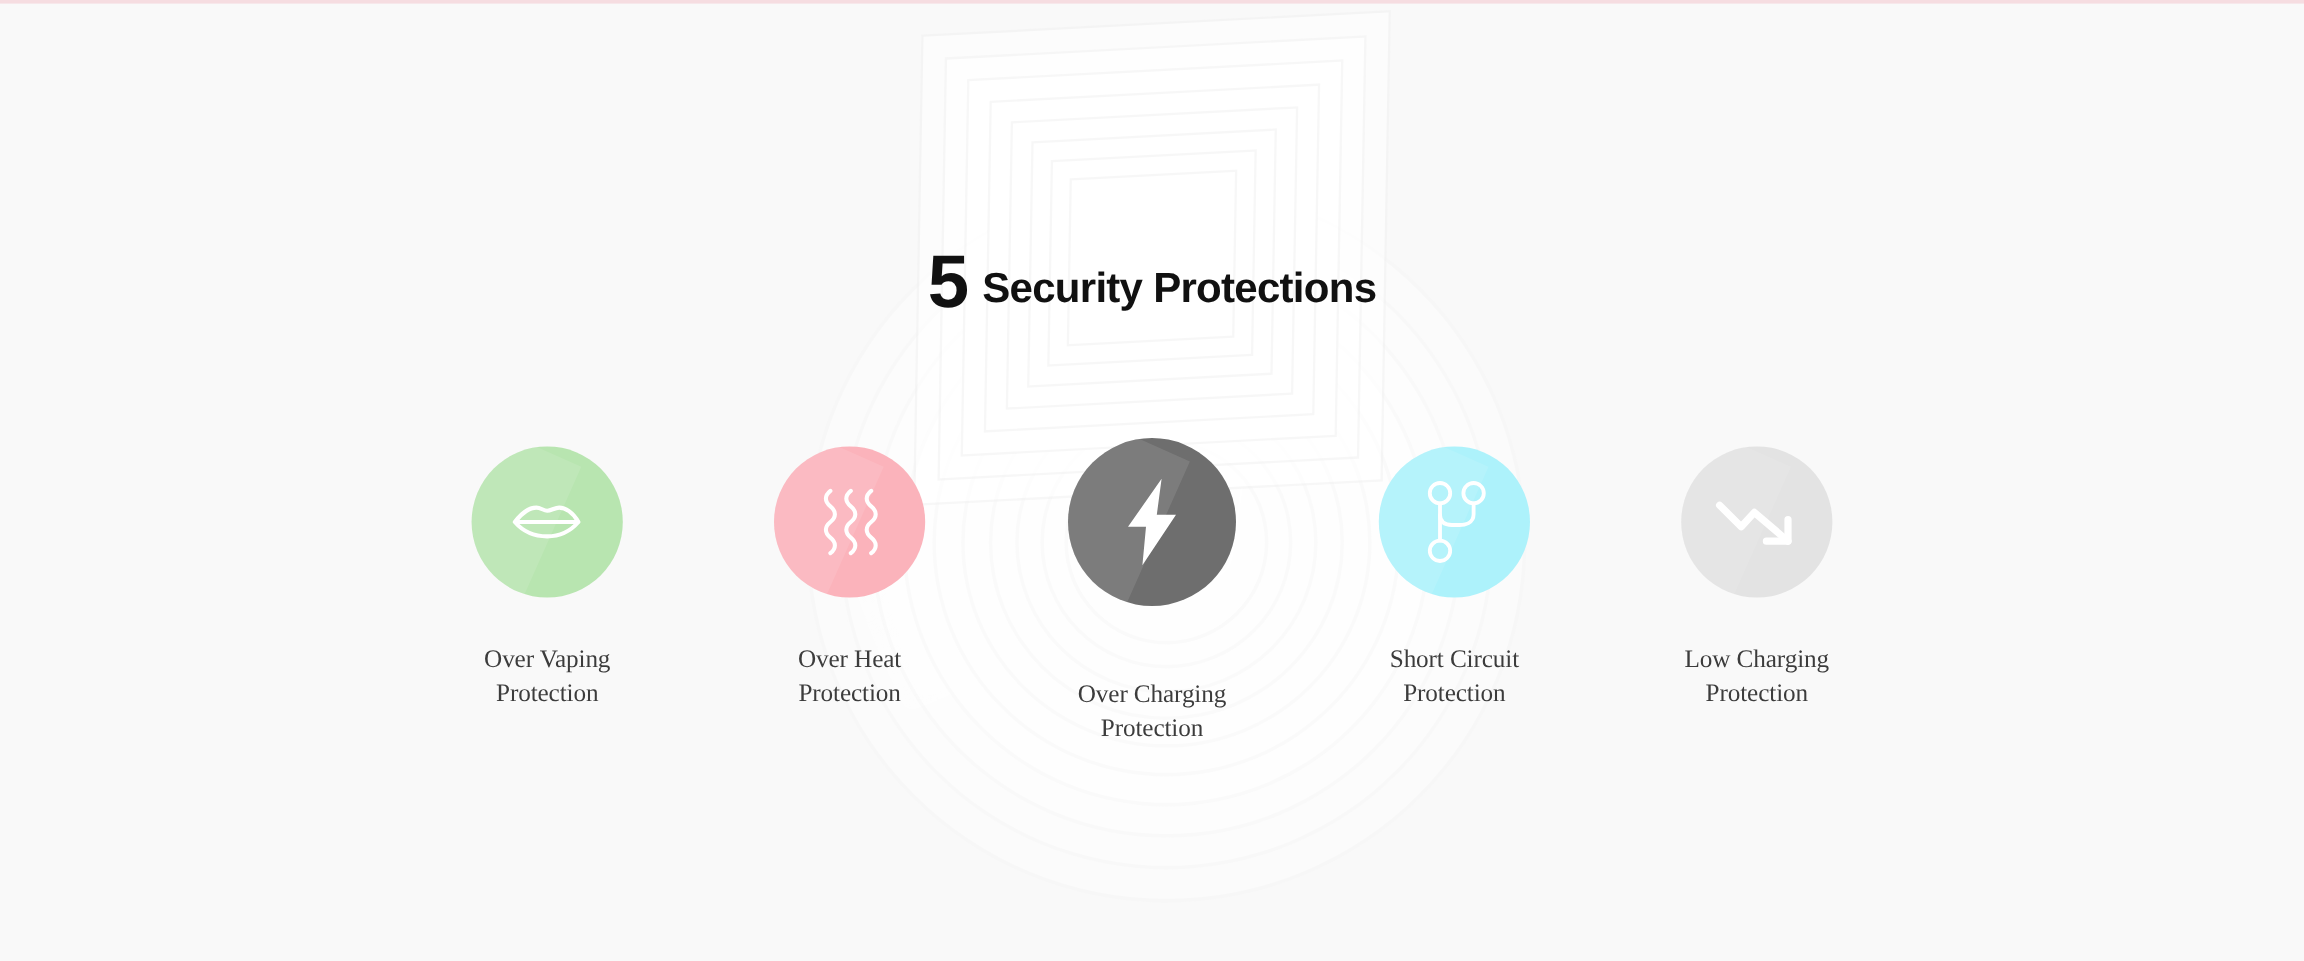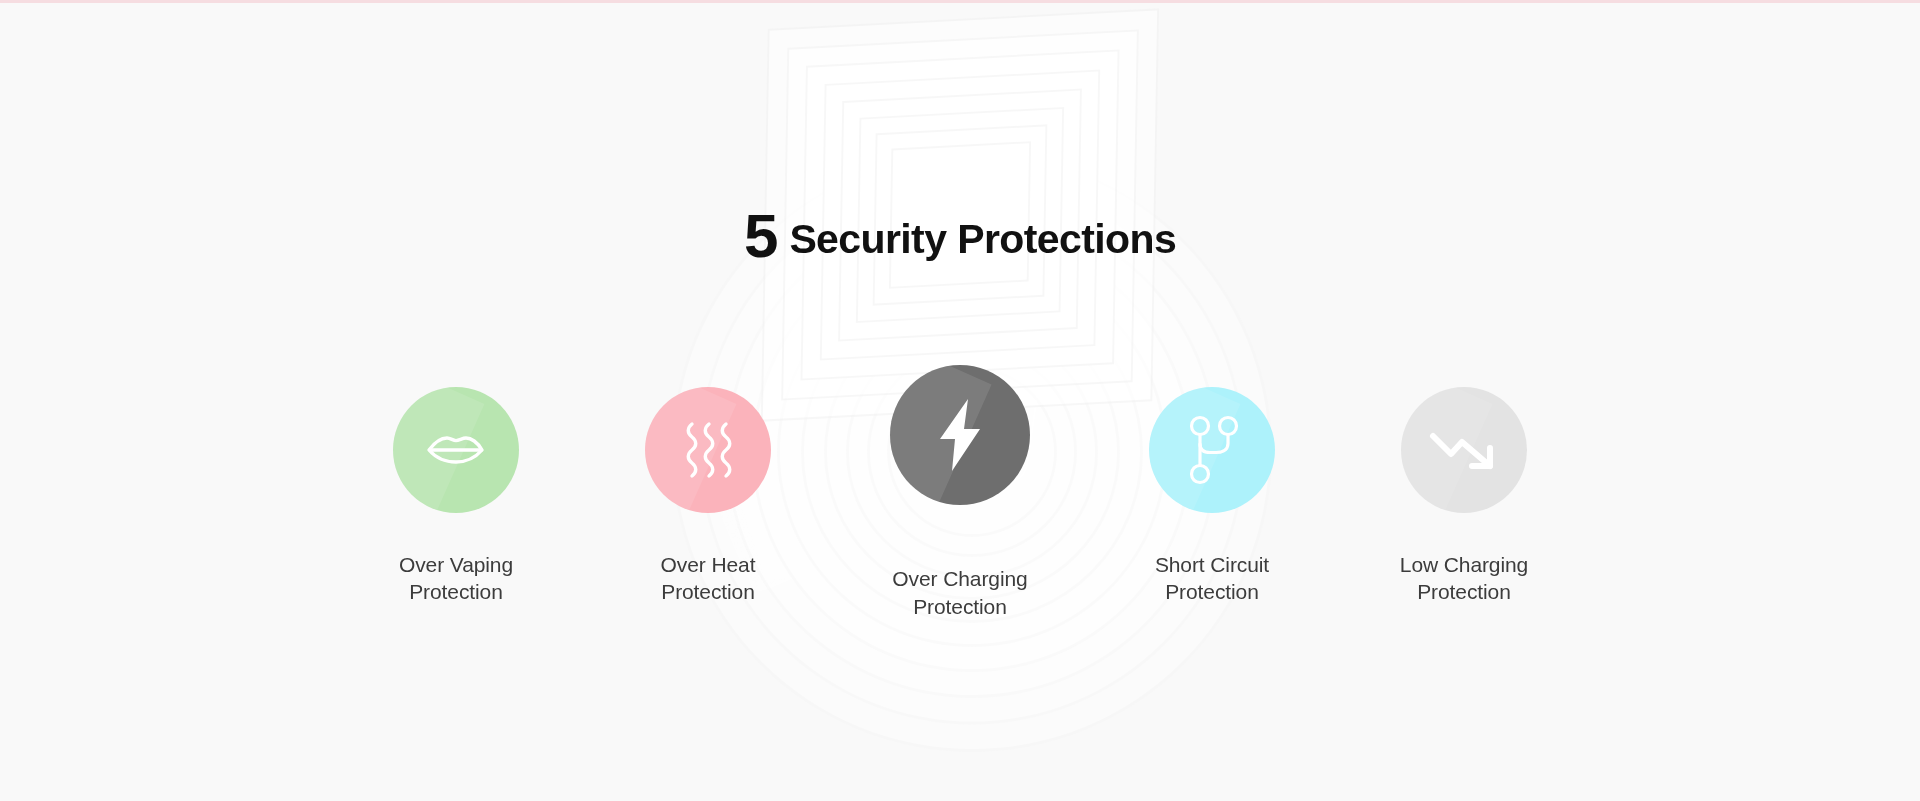--- a/index.html
+++ b/index.html
@@ -105,34 +105,35 @@
     color:#111111;
     line-height:1;
   }
   .heading .count {
     font-size:62px;
     font-weight:bold;
     letter-spacing:-1px;
     vertical-align:-4px;
   }
   .heading .title {
-    font-size:41px;
+    font-size:35px;
     font-weight:bold;
     letter-spacing:-0.6px;
     margin-left:12px;
   }
 
   .cards {
     position:absolute;
     left:50%;
     top:372px;
     transform:translateX(-50%);
     display:flex;
-    align-items:center;
+    align-items:flex-start;
     gap:56px;
+    font-family:Liberation Serif, serif;
   }
 
   .card {
     width:196px;
     display:flex;
     flex-direction:column;
     align-items:center;
   }
 
   .badge {

